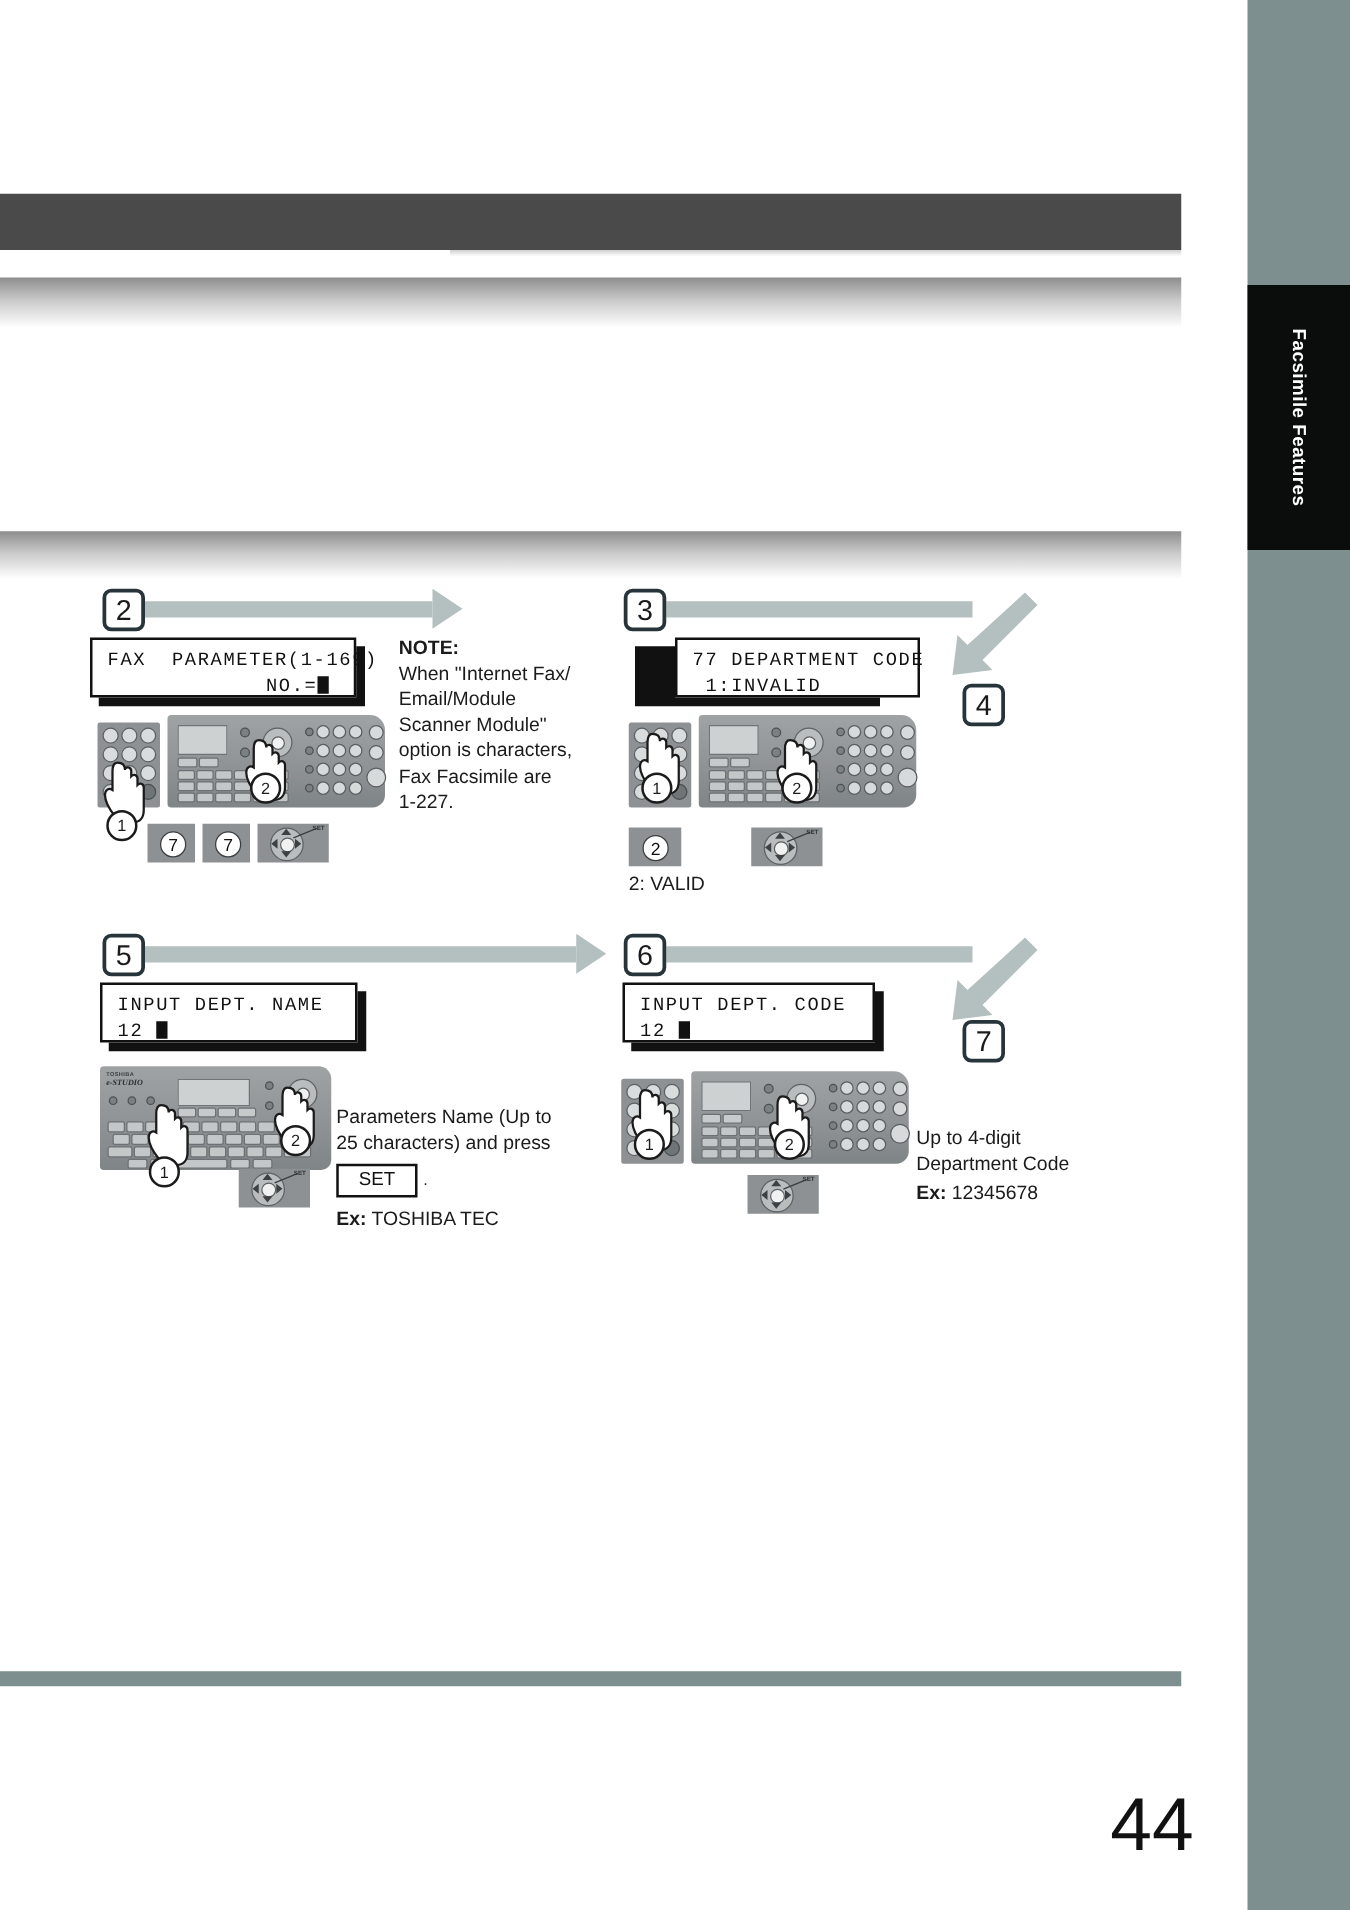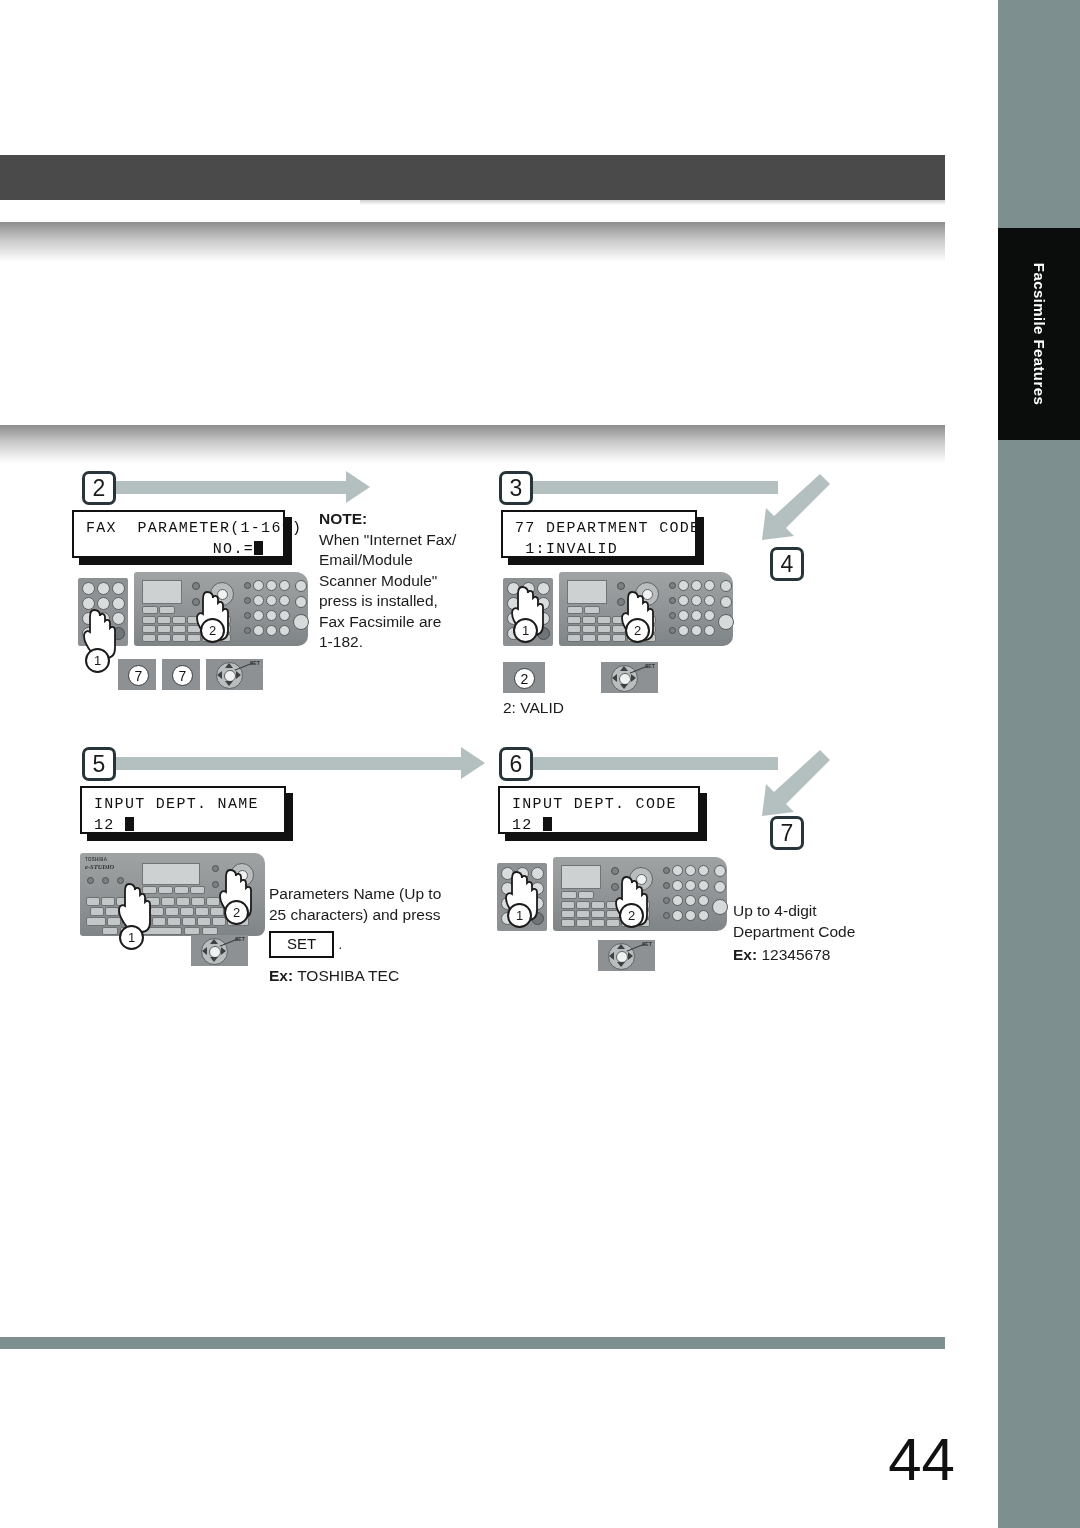--- a/index.html
+++ b/index.html
@@ -324,35 +324,35 @@
   <div class="tri" style="left:30px;top:12px;border-top:4px solid transparent;border-bottom:4px solid transparent;border-left:5px solid #3d4143;"></div>
   <div class="setpad-line" style="left:28px;top:7px;width:20px;transform:rotate(-22deg);"></div>
   <div class="setpad-label" style="left:44px;top:1px;">SET</div>
 </div>
 
 <div class="body-text" style="left:319px;top:509px;width:165px;">
   <div class="note-title">NOTE:</div>
   <div>When "Internet Fax/</div>
   <div>Email/Module</div>
   <div>Scanner Module"</div>
-  <div>press is installed,</div>
+  <div>option is characters,</div>
   <div>Fax Facsimile are</div>
-  <div>1-182.</div>
+  <div>1-227.</div>
 </div>
 
 <div class="step-badge" style="left:499px;top:471px;">3</div>
 <div class="arrow-straight" style="left:533px;top:481px;width:245px;"></div>
 <svg class="arrow-bend" style="left:760px;top:474px;" width="70" height="66" viewBox="0 0 70 66">
   <path d="M60 0 L70 10 L26 54 L34 62 L2 66 L6 34 L14 42 Z" fill="#b4bfbf"></path>
 </svg>
 <div class="step-badge" style="left:770px;top:547px;">4</div>
 
 <div class="lcd-wrap" style="left:501px;top:510px;">
   <div class="lcd-shadow" style="width:196px;height:48px;"></div>
-  <div class="lcd" style="width:196px;height:48px;">
+  <div class="lcd" style="width:196px;height:48px;margin-left:39px;">
     <div class="lcd-line">77 DEPARTMENT CODE</div>
     <div class="lcd-line"> 1:INVALID</div>
   </div>
 </div>
 
 <div class="panel" style="left:503px;top:572px;width:230px;height:82px;">
   <div class="keypad-block" style="left:0px;top:6px;width:50px;height:68px;">
     <div class="kp-key" style="left:4px;top:4px;width:11px;height:11px;"></div>
     <div class="kp-key" style="left:19px;top:4px;width:11px;height:11px;"></div>
     <div class="kp-key" style="left:34px;top:4px;width:11px;height:11px;"></div>

